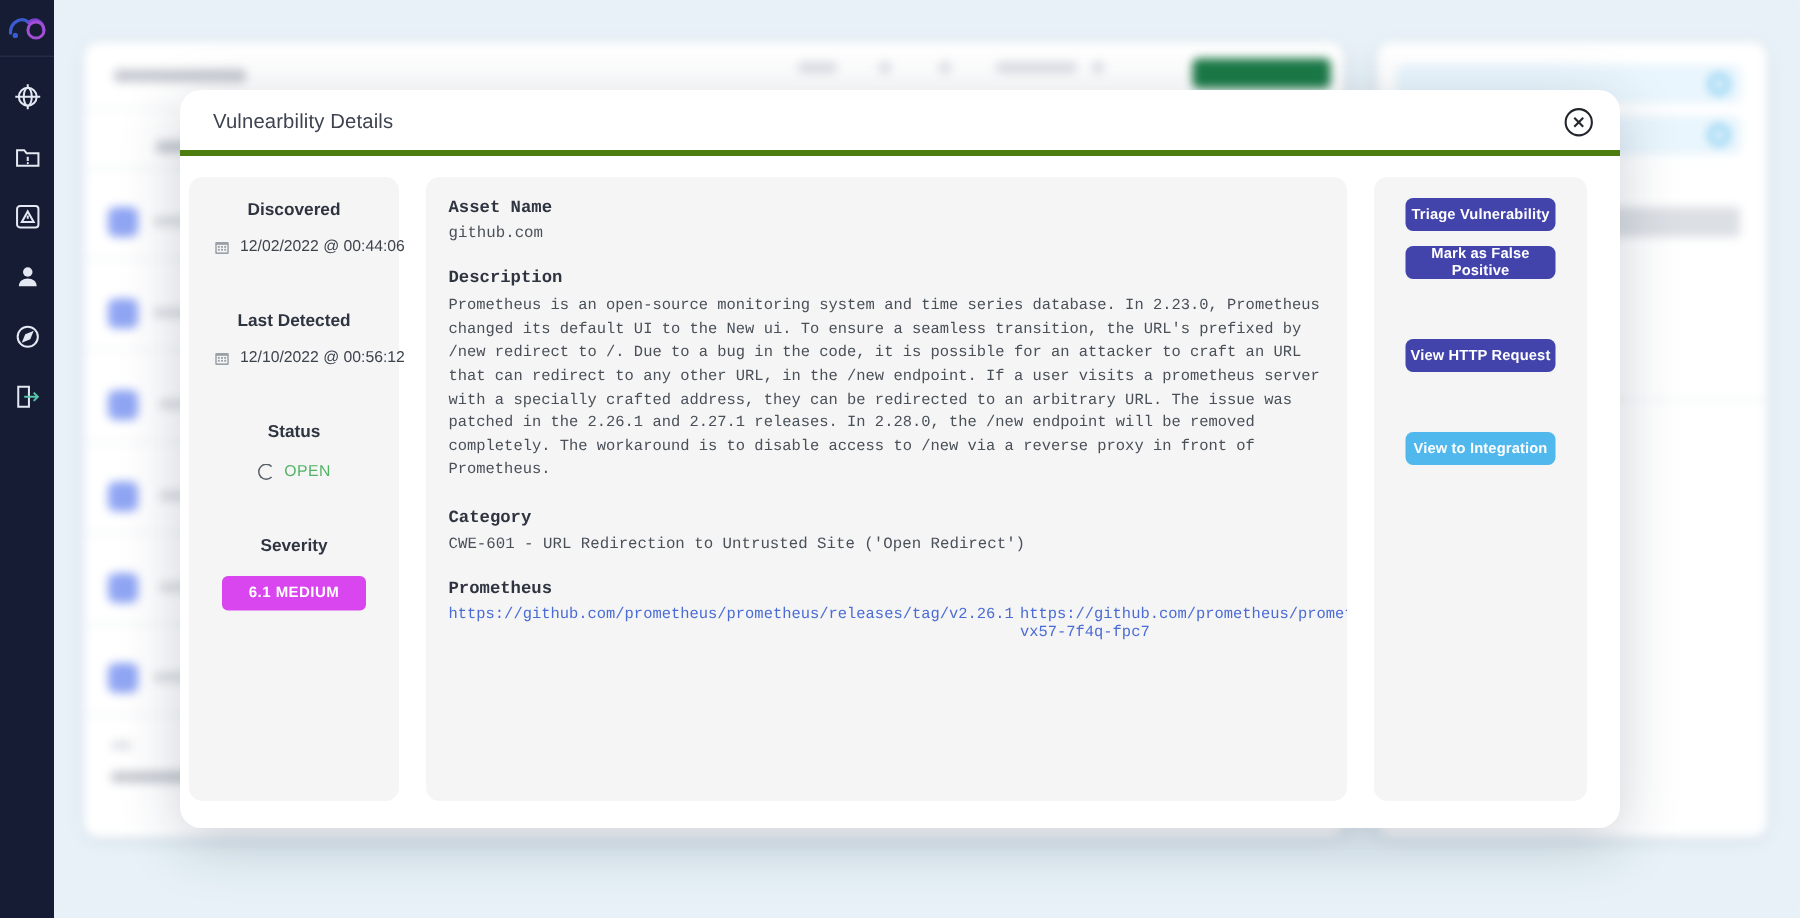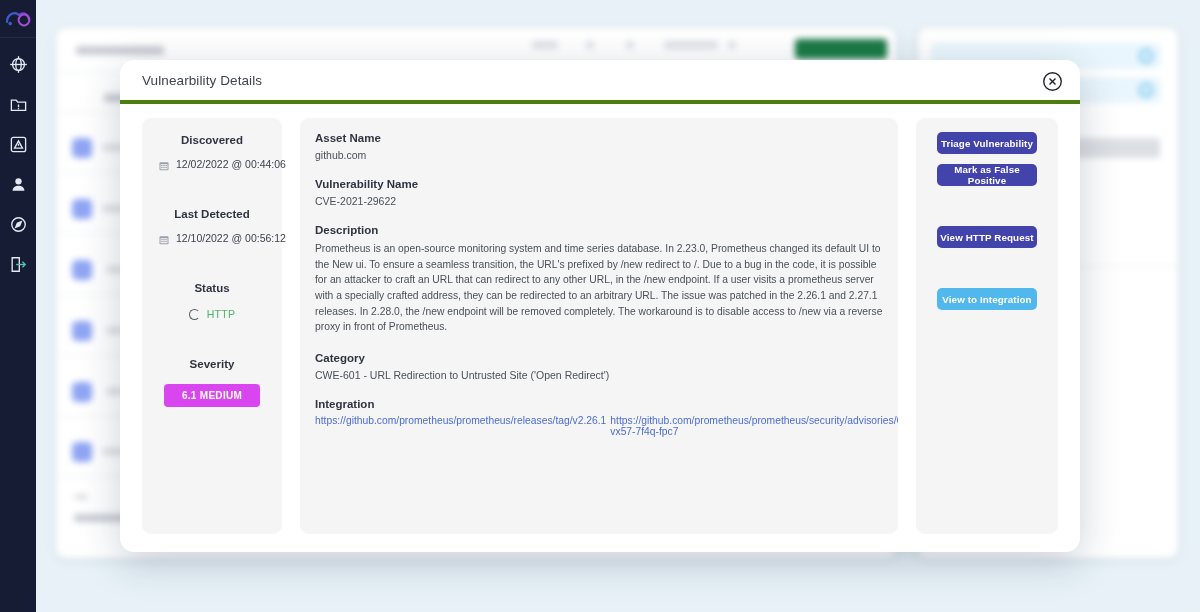--- a/index.html
+++ b/index.html
@@ -84,21 +84,21 @@
   }
   .modal-title {
     margin-left: 22px; font-size: 13.5px; color: #3d4450; font-weight: 400;
     letter-spacing: .1px;
   }
   .close-btn {
     position: absolute; right: 17px; top: 11px;
     width: 21px; height: 21px; cursor: pointer;
   }
   .modal-body {
-    display: flex; gap: 18px; padding: 14px 22px 18px 22px;
+    display: flex; gap: 18px; padding: 14px 22px 18px 6px;
     height: 448px;
   }
 
   .panel { background: #f5f5f6; border-radius: 9px; }
 
   
   .panel-left { width: 140px; padding: 12px 10px; flex: 0 0 140px; }
   .meta-head {
     text-align: center; font-size: 11.5px; font-weight: bold; color: #2f3540;
     margin-top: 4px;
@@ -125,21 +125,21 @@
     letter-spacing: .3px; border-radius: 4px;
     padding: 6px 0; width: 96px; text-align: center;
   }
 
   
   .panel-center { flex: 1 1 auto; padding: 14px 14px 14px 15px; overflow: hidden; }
   .field-label {
     font-size: 11.5px; font-weight: bold; color: #2f3540; margin-bottom: 5px;
   }
   .field-value { font-size: 10.5px; color: #4a5058; }
-  .field-block { margin-bottom: 17px; }
+  .field-block { margin-bottom: 17px; font-family: Liberation Mono, monospace; }
   .desc {
     font-size: 10.3px; color: #4a5058; line-height: 1.52;
     text-align: left;
   }
   .refs { display: flex; gap: 4px; }
   .ref-link {
     font-size: 10.3px; color: #4a6cd4; text-decoration: none; cursor: pointer;
   }
 
   
@@ -333,54 +333,50 @@
             </svg>
           </span>
           <span class="meta-val">12/10/2022 @ 00:56:12</span>
         </div>
 
         <div class="spacer-40"></div>
 
         <div class="meta-head">Status</div>
         <div class="status-row">
           <span class="status-ring"></span>
-          <span class="status-text">HTTP</span>
+          <span class="status-text">OPEN</span>
         </div>
 
         <div class="spacer-40"></div>
 
         <div class="meta-head">Severity</div>
         <div class="sev-wrap">
           <span class="sev-badge">6.1 MEDIUM</span>
         </div>
       </div>
 
       <div class="panel panel-center">
         <div class="field-block">
           <div class="field-label">Asset Name</div>
           <div class="field-value">github.com</div>
         </div>
 
-        <div class="field-block">
-          <div class="field-label">Vulnerability Name</div>
-          <div class="field-value">CVE-2021-29622</div>
-        </div>
 
         <div class="field-block">
           <div class="field-label">Description</div>
           <div class="desc">Prometheus is an open-source monitoring system and time series database. In 2.23.0, Prometheus changed its default UI to the New ui. To ensure a seamless transition, the URL's prefixed by /new redirect to /. Due to a bug in the code, it is possible for an attacker to craft an URL that can redirect to any other URL, in the /new endpoint. If a user visits a prometheus server with a specially crafted address, they can be redirected to an arbitrary URL. The issue was patched in the 2.26.1 and 2.27.1 releases. In 2.28.0, the /new endpoint will be removed completely. The workaround is to disable access to /new via a reverse proxy in front of Prometheus.</div>
         </div>
 
         <div class="field-block">
           <div class="field-label">Category</div>
           <div class="field-value">CWE-601 - URL Redirection to Untrusted Site ('Open Redirect')</div>
         </div>
 
         <div class="field-block">
-          <div class="field-label">Integration</div>
+          <div class="field-label">Prometheus</div>
           <div class="refs">
             <a class="ref-link">https://github.com/prometheus/prometheus/releases/tag/v2.26.1</a>
             <a class="ref-link">https://github.com/prometheus/prometheus/security/advisories/GHSA-vx57-7f4q-fpc7</a>
           </div>
         </div>
       </div>
 
       <div class="panel panel-right">
         <button class="act-btn primary">Triage Vulnerability</button>
         <div class="gap-8"></div>

